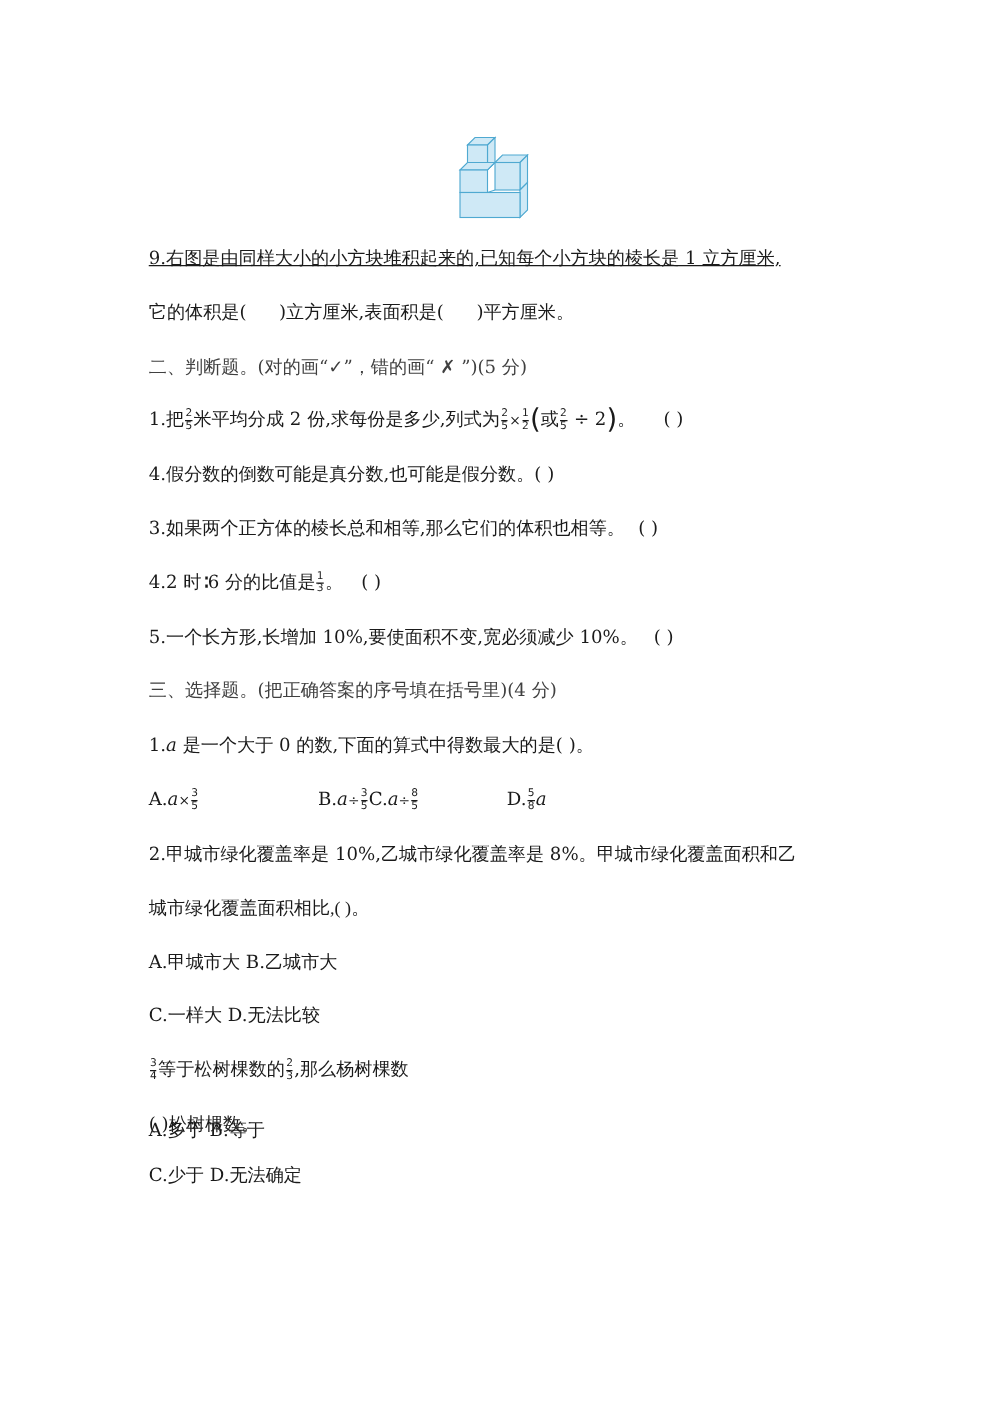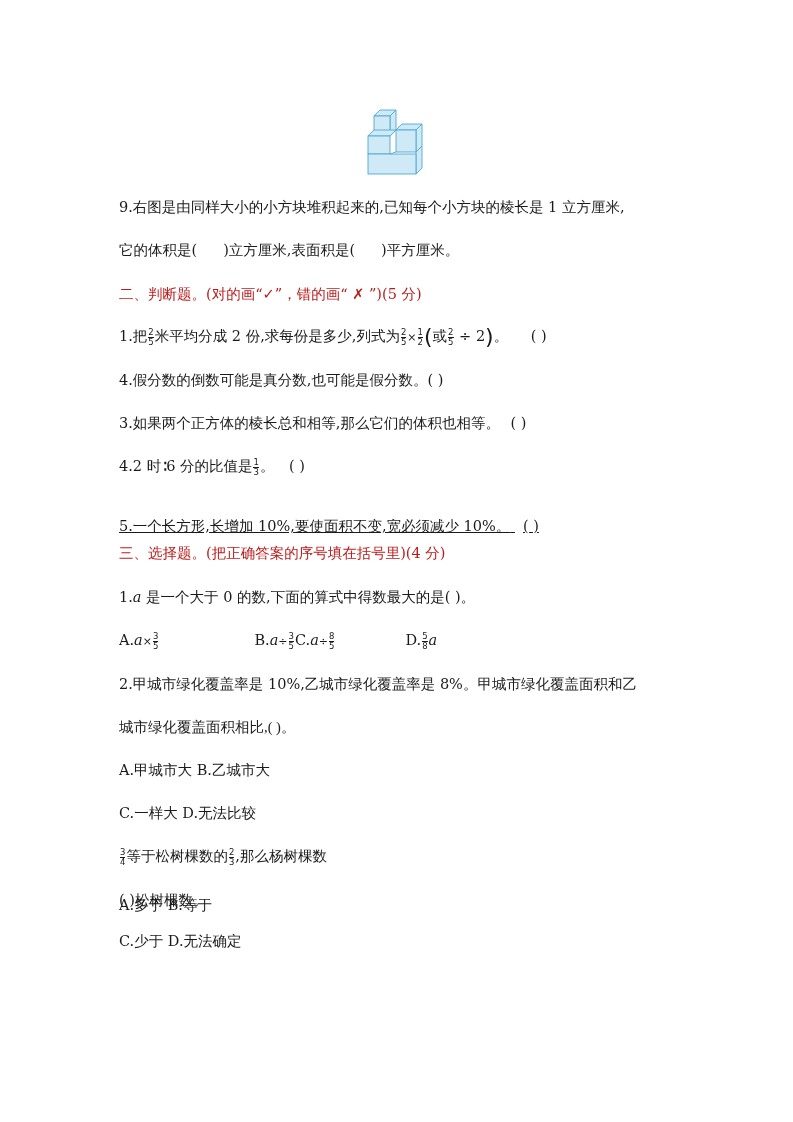--- a/index.html
+++ b/index.html
@@ -1,19 +1,19 @@
 <!DOCTYPE html>
 <html><head>
 <meta charset="utf-8">
 <style>
   html, body { margin: 0; padding: 0; background: #ffffff; }
   body { width: 793px; height: 1122px; position: relative; overflow: hidden;
          font-family: "DejaVu Serif", "Liberation Serif", serif; color: #1a1a1a; }
   .line { position: absolute; left: 119px; font-size: 14.5px; line-height: 20px; white-space: nowrap; }
-  .heading { color: #b91c1c; }
+  .heading { color: #404040; }
   .frac { display: inline-block; vertical-align: middle; text-align: center; font-family: "DejaVu Sans", sans-serif;
           font-size: 8.5px; line-height: 9px; margin: 0 1px; }
   .frac .num { display: block; }
   .frac .den { display: block; border-top: 0.8px solid #1a1a1a; }
   .bigparen { font-size: 22px; vertical-align: middle; font-family: "DejaVu Sans", sans-serif; }
   .it { font-style: italic; }
   .blank { display: inline-block; }
   #figure { position: absolute; left: 366px; top: 100px; width: 64px; height: 80px; }
 </style>
 </head>
@@ -32,21 +32,21 @@
 
     <polygon points="2,36 8,30 30,30 24,36"></polygon>
     <rect x="2" y="36" width="22" height="18"></rect>
 
     <polygon points="50,52 56,46 56,68 50,74"></polygon>
     <rect x="2" y="54" width="48" height="20"></rect>
     <line x1="24" y1="54" x2="30" y2="52"></line>
   </g>
 </svg>
 
-<div class="line" style="top:197px;">9.右图是由同样大小的小方块堆积起来的,已知每个小方块的棱长是 1 立方厘米,</div>
+<div class="line" style="top:197px;text-decoration:underline;">9.右图是由同样大小的小方块堆积起来的,已知每个小方块的棱长是 1 立方厘米,</div>
 <div class="line" style="top:240px;">
   <span>它的体积是(</span><span class="blank" style="width:26px;"></span><span>)立方厘米,表面积是(</span><span class="blank" style="width:26px;"></span><span>)平方厘米。</span>
 </div>
 
 <div class="line heading" style="top:284px;">二、判断题。(对的画“✓”，错的画“ ✗ ”)(5 分)</div>
 
 <div class="line" style="top:326px;">
   <span>1.把</span><span class="frac"><span class="num">2</span><span class="den">5</span></span><span>米平均分成 2 份,求每份是多少,列式为</span><span class="frac"><span class="num">2</span><span class="den">5</span></span><span style="font-size:11px;">×</span><span class="frac"><span class="num">1</span><span class="den">2</span></span><span class="bigparen">(</span><span>或</span><span class="frac"><span class="num">2</span><span class="den">5</span></span><span> ÷ 2</span><span class="bigparen">)</span><span>。</span>
   <span style="margin-left:18px;">(        )</span>
 </div>
@@ -56,21 +56,21 @@
 <div class="line" style="top:413px;text-align:right;">
   <span>3.如果两个正方体的棱长总和相等,那么它们的体积也相等。</span>
   <span style="margin-left:6px;">(        )</span>
 </div>
 
 <div class="line" style="top:456px;">
   <span>4.2 时∶6 分的比值是</span><span class="frac"><span class="num">1</span><span class="den">3</span></span><span>。</span>
   <span style="margin-left:10px;">(        )</span>
 </div>
 
-<div class="line" style="top:516px;text-decoration:underline;">
+<div class="line" style="top:500px;">
   <span>5.一个长方形,长增加 10%,要使面积不变,宽必须减少 10%。</span>
   <span style="margin-left:8px;">(        )</span>
 </div>
 
 <div class="line heading" style="top:543px;">三、选择题。(把正确答案的序号填在括号里)(4 分)</div>
 
 <div class="line" style="top:587px;">
   <span>1.</span><span class="it">a</span><span> 是一个大于 0 的数,下面的算式中得数最大的是(        )。</span>
 </div>
 <div class="line" style="top:630px;">

